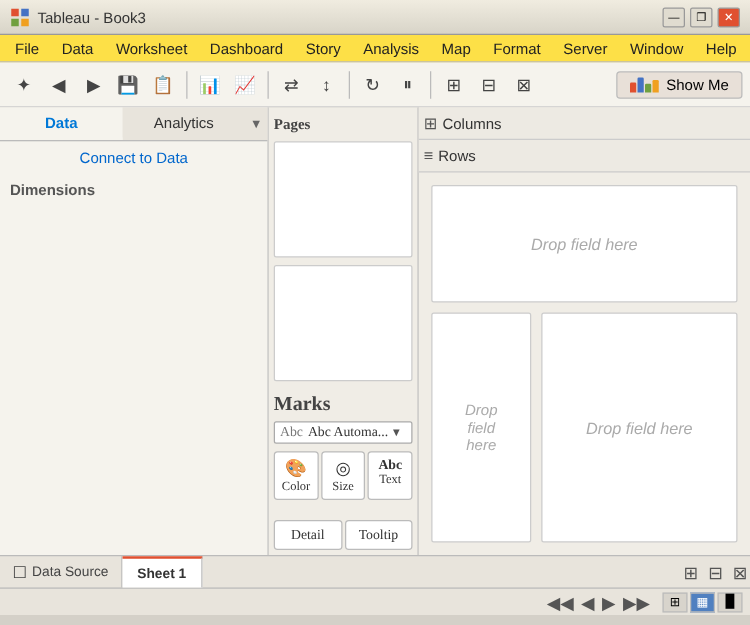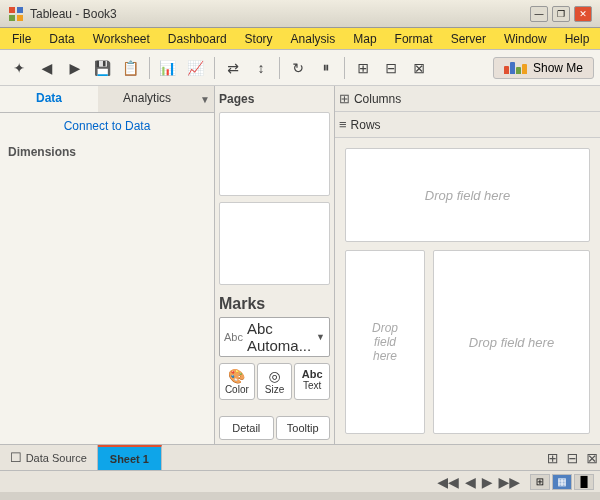--- a/index.html
+++ b/index.html
@@ -113,39 +113,40 @@
     .section-content { padding: 2px 8px; flex: 1; }
 
     
     .center-panel {
       width: 120px;
       background: #f0ede6;
       border-right: 1px solid #bbb;
       display: flex;
       flex-direction: column;
       padding: 4px;
+      font-family: Liberation Serif, serif;
     }
     .shelf-label { font-size: 12px; color: #444; font-weight: 600; margin-bottom: 4px; padding: 2px 0; }
     .shelf-box {
       background: white;
       border: 1px solid #ccc;
       min-height: 60px;
       margin-bottom: 6px;
       border-radius: 2px;
       flex: 1;
     }
     .marks-section { margin-top: 4px; }
     .marks-label { font-size: 16px; font-weight: 600; color: #444; margin-bottom: 4px; }
     .marks-dropdown {
       display: flex; align-items: center; gap: 2px;
       border: 1px solid #aaa; border-radius: 2px;
       padding: 2px 4px; background: white; margin-bottom: 6px;
       cursor: pointer;
     }
-    .marks-dropdown-text { font-size: 15px; color: #333; }
+    .marks-dropdown-text { font-size: 11px; color: #333; }
     .marks-dropdown-arrow { font-size: 9px; color: #555; }
     .marks-btns { display: flex; gap: 2px; margin-bottom: 4px; }
     .mark-btn {
       flex: 1; border: 1px solid #bbb; border-radius: 3px;
       padding: 4px 2px; text-align: center; background: white;
       cursor: pointer; font-size: 10px; color: #333;
     }
     .mark-btn-icon { font-size: 14px; display: block; }
     .detail-tooltip-btns { display: flex; gap: 2px; }
     .dt-btn {
@@ -208,21 +209,21 @@
     }
     .data-source-tab {
       display: flex; align-items: center; gap: 4px;
       padding: 0 10px; border-right: 1px solid #bbb;
       font-size: 11px; cursor: pointer; color: #444;
     }
     .sheet-tab {
       display: flex; align-items: center;
       padding: 0 12px; border-right: 1px solid #bbb;
       font-size: 11px; cursor: pointer;
-      background: #0ea5e9; border-top: 2px solid #e05030;
+      background: #ffffff; border-top: 2px solid #e05030;
       color: #333; font-weight: 600;
     }
     .tab-icons { display: flex; align-items: center; gap: 4px; margin-left: 4px; }
     .tab-icon-btn { font-size: 14px; cursor: pointer; color: #555; padding: 0 2px; }
 
     
     .status-bar {
       height: 22px;
       background: #e8e4dc;
       border-top: 1px solid #bbb;

